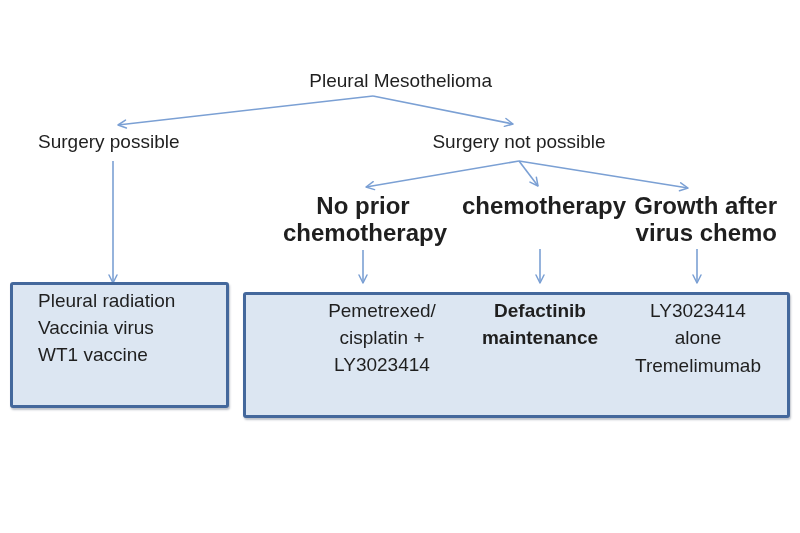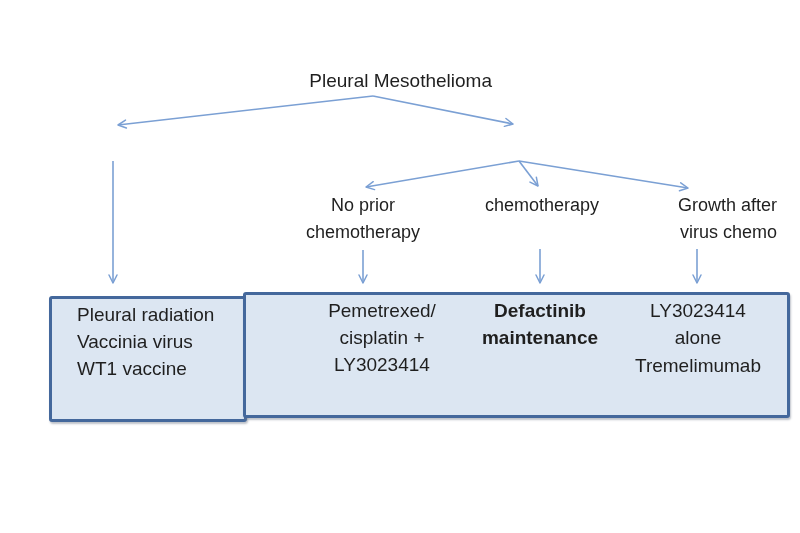--- a/index.html
+++ b/index.html
@@ -32,34 +32,34 @@
   }
   .node-label {
     position: absolute;
     font-size: 19px;
     line-height: 27px;
     white-space: nowrap;
   }
   .title-label   { left: 252px; top: 67px;  width: 240px; text-align: right; }
   .lbl-surgery-possible     { left: 38px;  top: 128px; }
   .lbl-surgery-not-possible { left: 419px; top: 128px; width: 200px; text-align: center; }
-  .sub-label { position: absolute; top: 192px; width: 160px; text-align: center; font-size: 18px; line-height: 27px; }
+  .sub-label { position: absolute; top: 192px; width: 160px; text-align: center; font-size: 24px; line-height: 27px; font-weight: bold; }
   .sub1 { left: 283px; }
   .sub2 { left: 462px; }
   .sub3 { left: 617px; text-align: right; }
   .treat-box {
     position: absolute;
     background: var(--box-fill, #dce6f2);
     border: 3px solid var(--box-border, #44689c);
     border-radius: 3px;
     box-shadow: 1px 2px 2px rgba(110, 120, 135, 0.45);
     font-size: 19px;
     line-height: 27px;
   }
-  .left-box  { left: 10px;  top: 296px; width: 198px; height: 126px; padding: 2px 0 0 25px; margin-left: 39px; }
+  .left-box  { left: 10px;  top: 282px; width: 219px; height: 126px; padding: 2px 0 0 25px; }
   .right-box { left: 243px; top: 292px; width: 547px; height: 126px; }
   .box-col { position: absolute; top: 2px; width: 200px; text-align: center; }
   .col1 { left: 36px; }
   .col2 { left: 194px; font-weight: bold; }
   .col3 { left: 352px; }
   .extra-line { margin-top: 1px; }
 </style>
 </head>
 <body>
 
@@ -77,20 +77,22 @@
     <line x1="519" y1="161" x2="366" y2="187" marker-end="url(#arrowhead)"></line>
     <line x1="519" y1="161" x2="538" y2="186" marker-end="url(#arrowhead)"></line>
     <line x1="519" y1="161" x2="688" y2="188" marker-end="url(#arrowhead)"></line>
     <line x1="363" y1="250" x2="363" y2="283" marker-end="url(#arrowhead)"></line>
     <line x1="540" y1="249" x2="540" y2="283" marker-end="url(#arrowhead)"></line>
     <line x1="697" y1="249" x2="697" y2="283" marker-end="url(#arrowhead)"></line>
   </svg>
 
   <div class="node-label title-label">Pleural Mesothelioma</div>
 
+  <div class="node-label lbl-surgery-possible">Surgery possible</div>
+  <div class="node-label lbl-surgery-not-possible">Surgery not possible</div>
 
   <div class="sub-label sub1">
     <div>No prior</div>
     <div>chemotherapy</div>
   </div>
   <div class="sub-label sub2">
     <div>chemotherapy</div>
   </div>
   <div class="sub-label sub3">
     <div>Growth after</div>

